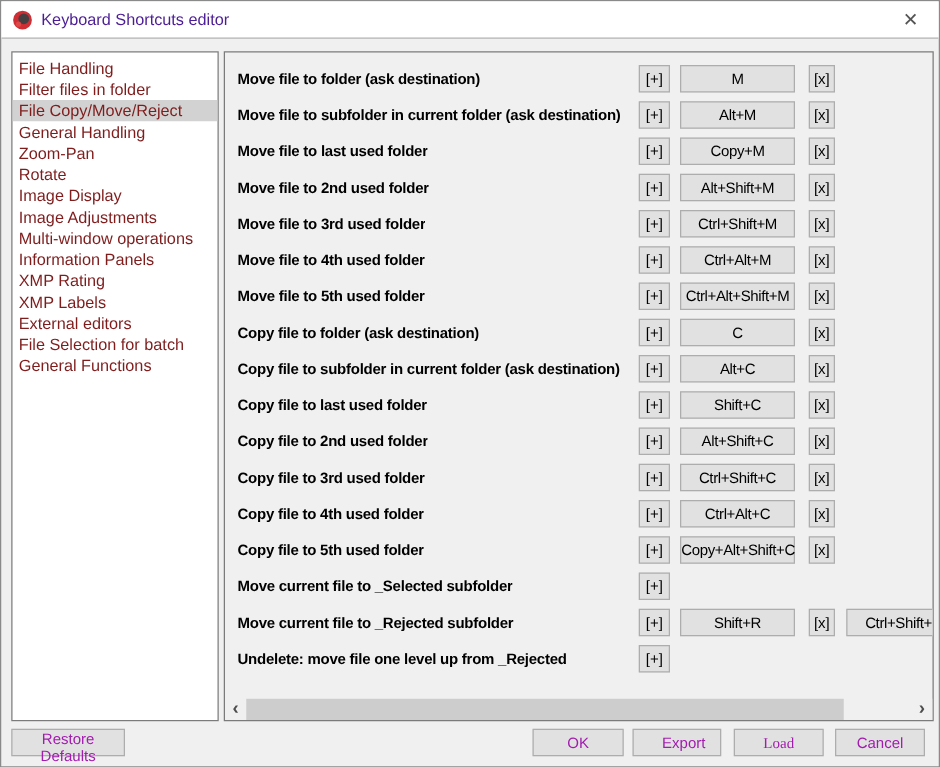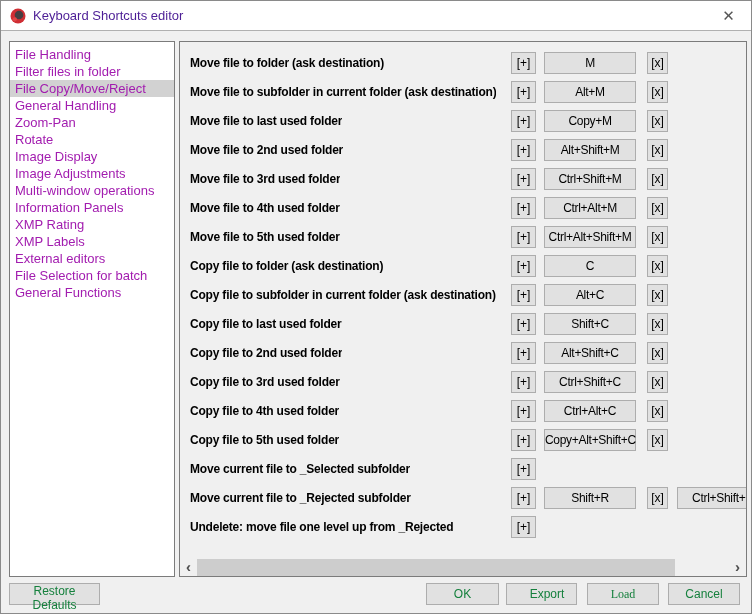--- a/index.html
+++ b/index.html
@@ -22,21 +22,21 @@
   .title{font-size:13px;color:#4c1d95;margin-left:7px;flex:1;
     white-space:nowrap;overflow:hidden;}
   .close-btn{width:45px;height:29px;display:flex;align-items:center;justify-content:center;
     color:#555;font-size:15px;cursor:default;}
   
   .sidebar{
     position:absolute;left:8px;top:40px;width:166px;height:536px;
     background:#ffffff;border:1px solid var(--panel-border,#7b7b7b);
     padding-top:4px;overflow:hidden;
   }
-  .side-item{height:17px;line-height:17px;padding-left:5px;font-size:13px;color:#a21caf;
+  .side-item{height:17px;line-height:17px;padding-left:5px;font-size:13px;color:#7f1d1d;
     white-space:nowrap;overflow:hidden;}
   .side-item.selected{background:var(--selected-item-bg,#d2d2d2);}
   
   .main{
     position:absolute;left:178px;top:40px;width:568px;height:536px;
     background:var(--window-bg,#f0f0f0);
     border:1px solid var(--panel-border,#7b7b7b);
     overflow:hidden;
   }
   .row{position:absolute;left:0;width:100%;height:22px;}
@@ -62,21 +62,21 @@
     line-height:16px;font-size:15px;font-weight:bold;color:#4d4d4d;}
   .scroll-arrow.left{left:0;}
   .scroll-arrow.right{right:0;}
   .scroll-thumb{position:absolute;left:17px;top:0;width:478px;height:17px;
     background:var(--scroll-thumb,#cdcdcd);}
   
   .footer-btn{
     position:absolute;top:582px;height:22px;
     background:var(--button-bg,#e1e1e1);
     border:1px solid var(--button-border,#adadad);
-    font-family:inherit;font-size:12px;color:#15803d;text-align:center;padding:0;
+    font-family:inherit;font-size:12px;color:#a21caf;text-align:center;padding:0;
   }
   .restore{left:8px;width:91px;}
   .ok{left:425px;width:73px;}
   .export{left:505px;width:71px;padding-left:11px;}
   .load{left:586px;width:72px;font-family:Liberation Serif, serif;}
   .cancel{left:667px;width:72px;}
 </style>
 </head>
 <body>
 

